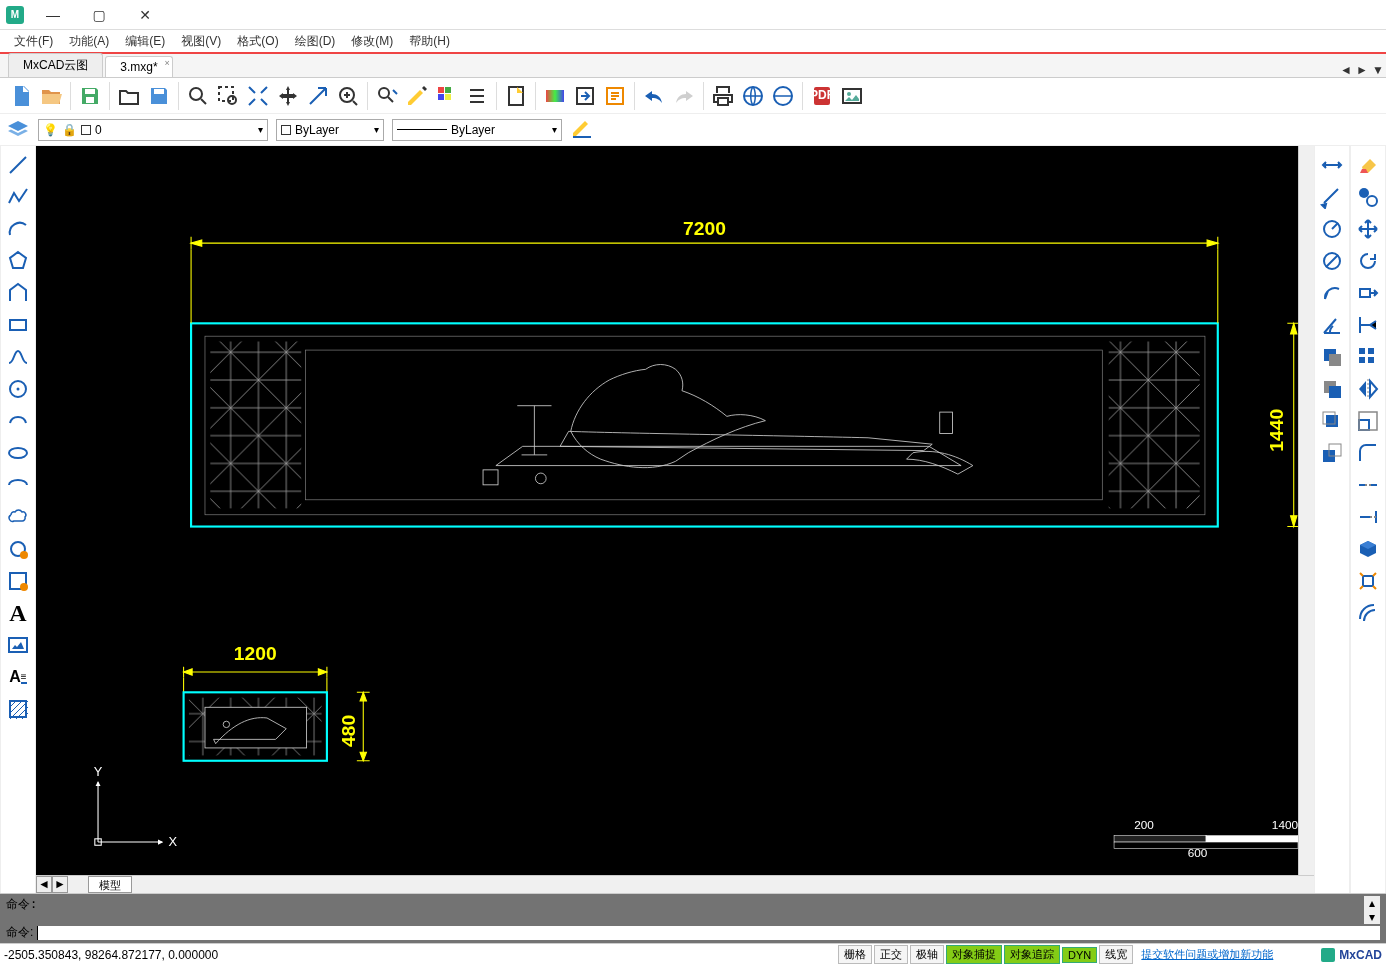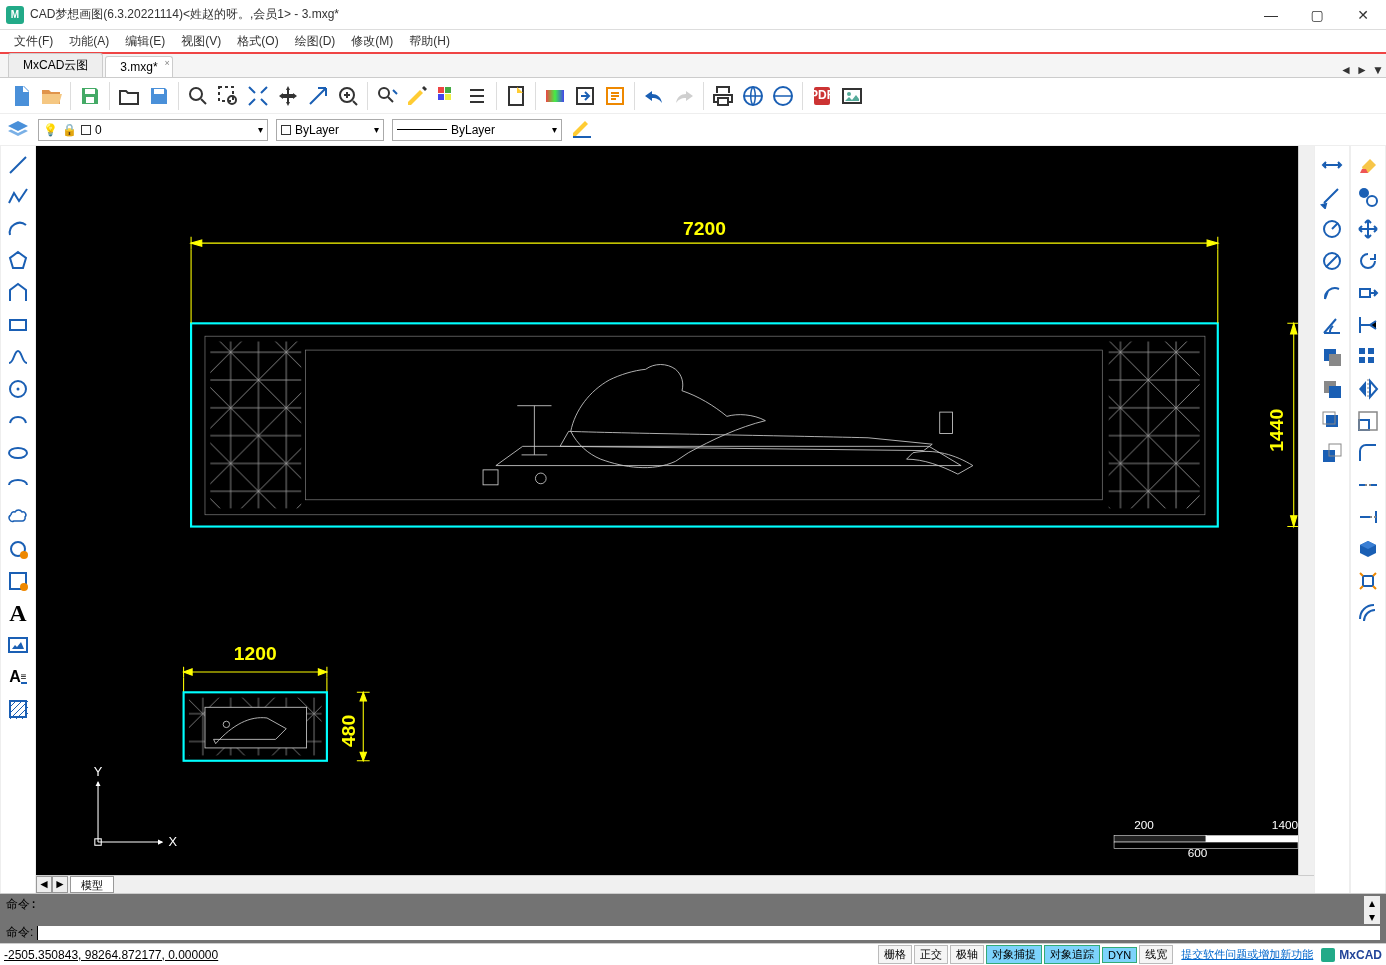--- a/index.html
+++ b/index.html
@@ -41,60 +41,59 @@
 
 
 .workspace { flex: 1; display: flex; background: #fff; overflow: hidden; }
 .left-tools, .right-tools1, .right-tools2 { width: 36px; background: #fff; display: flex; flex-direction: column; align-items: center; padding-top: 4px; gap: 2px; border-left: 1px solid #eee; border-right: 1px solid #eee; }
 .side-btn { width: 30px; height: 30px; display: flex; align-items: center; justify-content: center; font-size: 20px; cursor: pointer; color: #1a5fb4; }
 
 .canvas-wrap { flex: 1; display: flex; flex-direction: column; }
 .canvas { flex: 1; background: #000; position: relative; overflow: hidden; }
 .vscroll { width: 16px; background: #f0f0f0; border-left: 1px solid #ccc; }
 .hscroll-row { height: 18px; display: flex; background: #f0f0f0; border-top: 1px solid #ccc; }
-.hscroll-row .sheet-tab { padding: 1px 10px; border: 1px solid #999; background: #fff; margin-left: 2px; font-size: 11px; }
+.hscroll-row .sheet-tab { padding: 1px 10px; border: 1px solid #999; background: #fff; margin-left: 20px; font-size: 11px; }
 .hscroll-row .arrow { width: 16px; text-align: center; border: 1px solid #999; background: #eee; }
 .hscroll-row .track { flex: 1; }
 
 
 .cmdarea { background: #737373; border-top: 1px solid #ccc; padding: 2px 6px; }
 .cmdarea .line { font-family: SimSun, monospace; font-size: 12px; line-height: 16px; }
 .cmdarea .input-line { display: flex; align-items: center; }
 .cmdarea input { flex: 1; border: none; outline: none; font-family: SimSun, monospace; border-left: 1px solid #000; padding-left: 2px; height: 14px; }
 .cmdarea .arrow-side { width: 16px; background: #eee; text-align: center; }
 
 
 .statusbar { height: 22px; background: #fff; border-top: 1px solid #ccc; display: flex; align-items: center; padding: 0 4px; font-size: 12px; }
-.statusbar .coords { flex: 0 0 auto; padding-right: 20px; text-decoration: underline; }
+.statusbar .coords { flex: 0 0 auto; padding-right: 20px; }
 .statusbar .spacer { flex: 1; }
 .statusbar .toggle { padding: 1px 5px; border: 1px solid #bbb; margin-left: 2px; background: #f5f5f5; font-size: 11px; }
-.statusbar .toggle.on { border-color: #3a7; background: #7dd3fc; }
+.statusbar .toggle.on { border-color: #3a7; background: #84cc16; }
 .statusbar .link { color: #0066cc; margin: 0 8px; text-decoration: underline; font-size: 11px; }
-.statusbar .brand { color: #249; font-weight: bold; display: flex; align-items: center; gap: 4px; }
+.statusbar .brand { color: #249; font-weight: bold; display: flex; align-items: center; gap: 4px; margin-left: 40px; }
 .statusbar .brand .logo { width: 14px; height: 14px; background: #2a8; border-radius: 2px; }
 
 
 .dim-text { fill: #ffff00; font-size: 18px; font-weight: 600; }
 .dim-line { stroke: #ffff00; stroke-width: 1; fill: none; }
 .cyan-box { stroke: #00ffff; stroke-width: 2; fill: none; }
 .grey-line { stroke: #888; stroke-width: 0.6; fill: none; }
 .white-line { stroke: #ccc; stroke-width: 0.8; fill: none; }
 .axis { stroke: #fff; stroke-width: 1; fill: none; marker-end: url(#arrow); }
 .axis-lbl { fill: #fff; font-size: 12px; }
 .scale-text { fill: #fff; font-size: 11px; }
 .watermark { position: absolute; right: 60px; bottom: 50px; color: rgba(200,200,200,0.4); font-size: 20px; letter-spacing: 2px; pointer-events: none; }
 
 svg.icon { width: 24px; height: 24px; }
 </style>
 </head>
 <body>
 
 <div class="titlebar">
   <div class="app-icon">M</div>
-  <div class="title-text">CAD梦想画图(6.3.20221114)&lt;姓赵的呀。,会员1&gt; - 3.mxg*</div>
   <div class="win-btn">—</div>
   <div class="win-btn">▢</div>
   <div class="win-btn close">✕</div>
 </div>
 
 <div class="menubar">
   <div class="menu-item">文件(F)</div>
   <div class="menu-item">功能(A)</div>
   <div class="menu-item">编辑(E)</div>
   <div class="menu-item">视图(V)</div>

